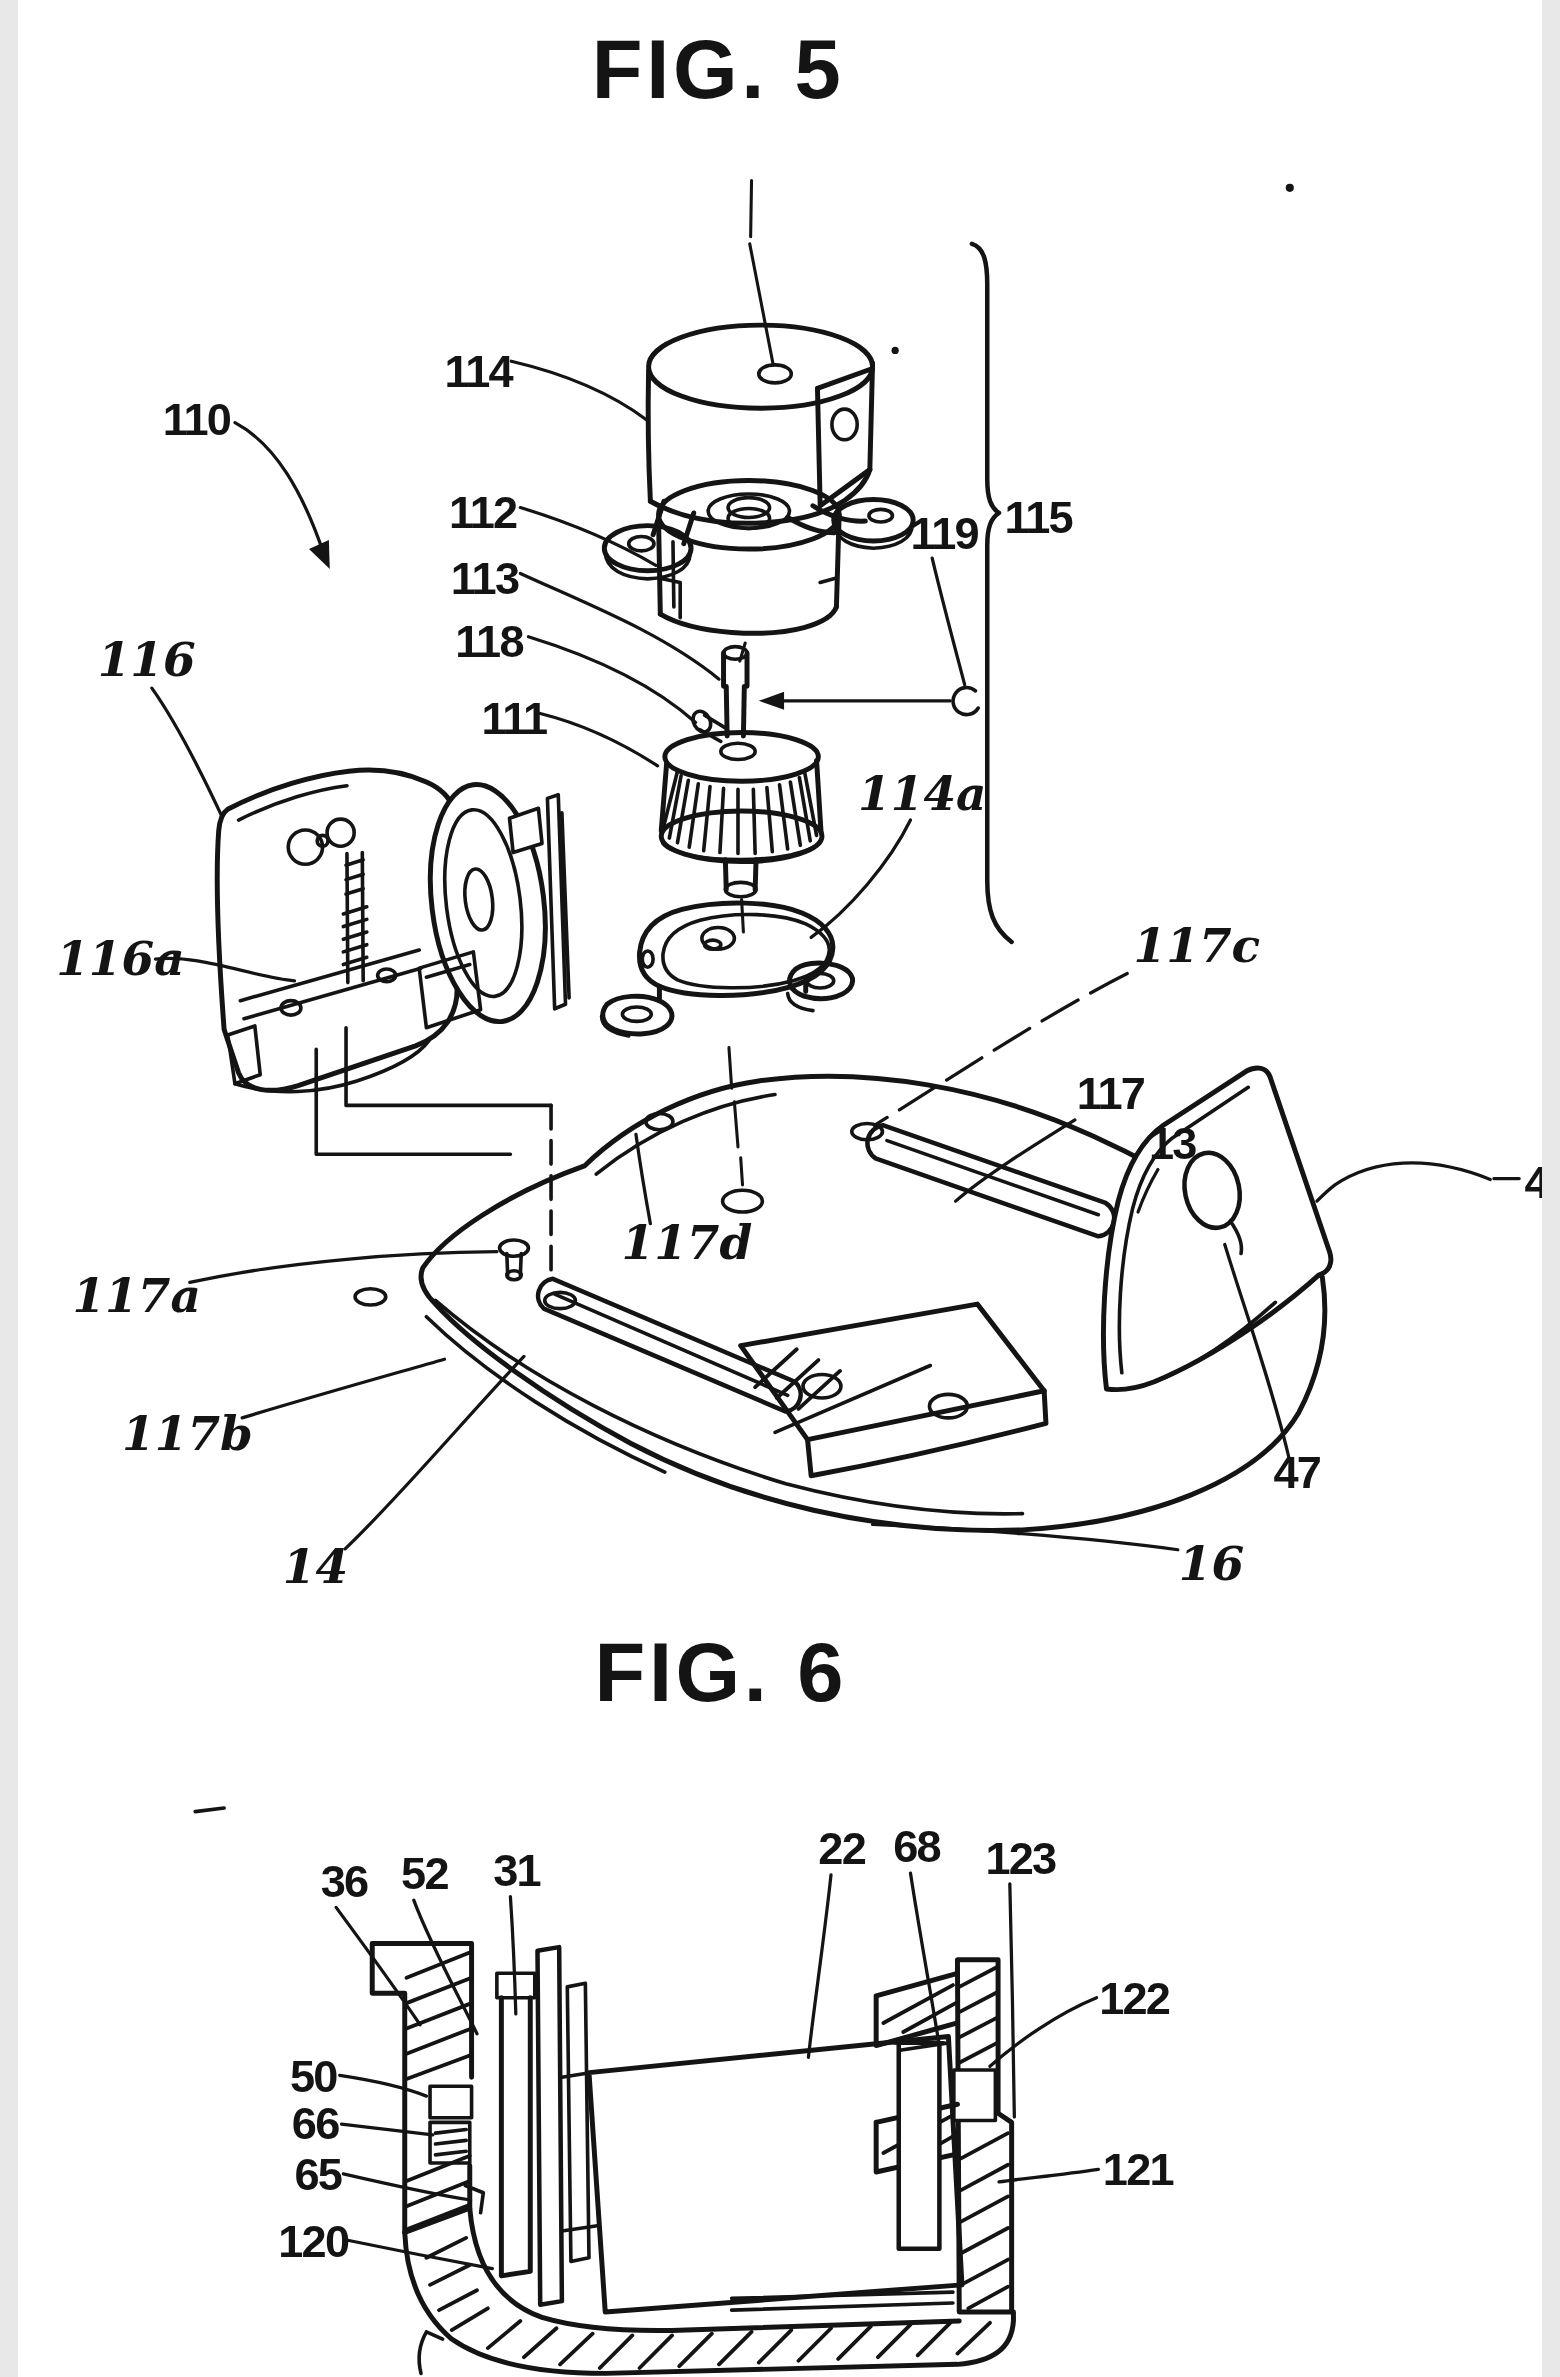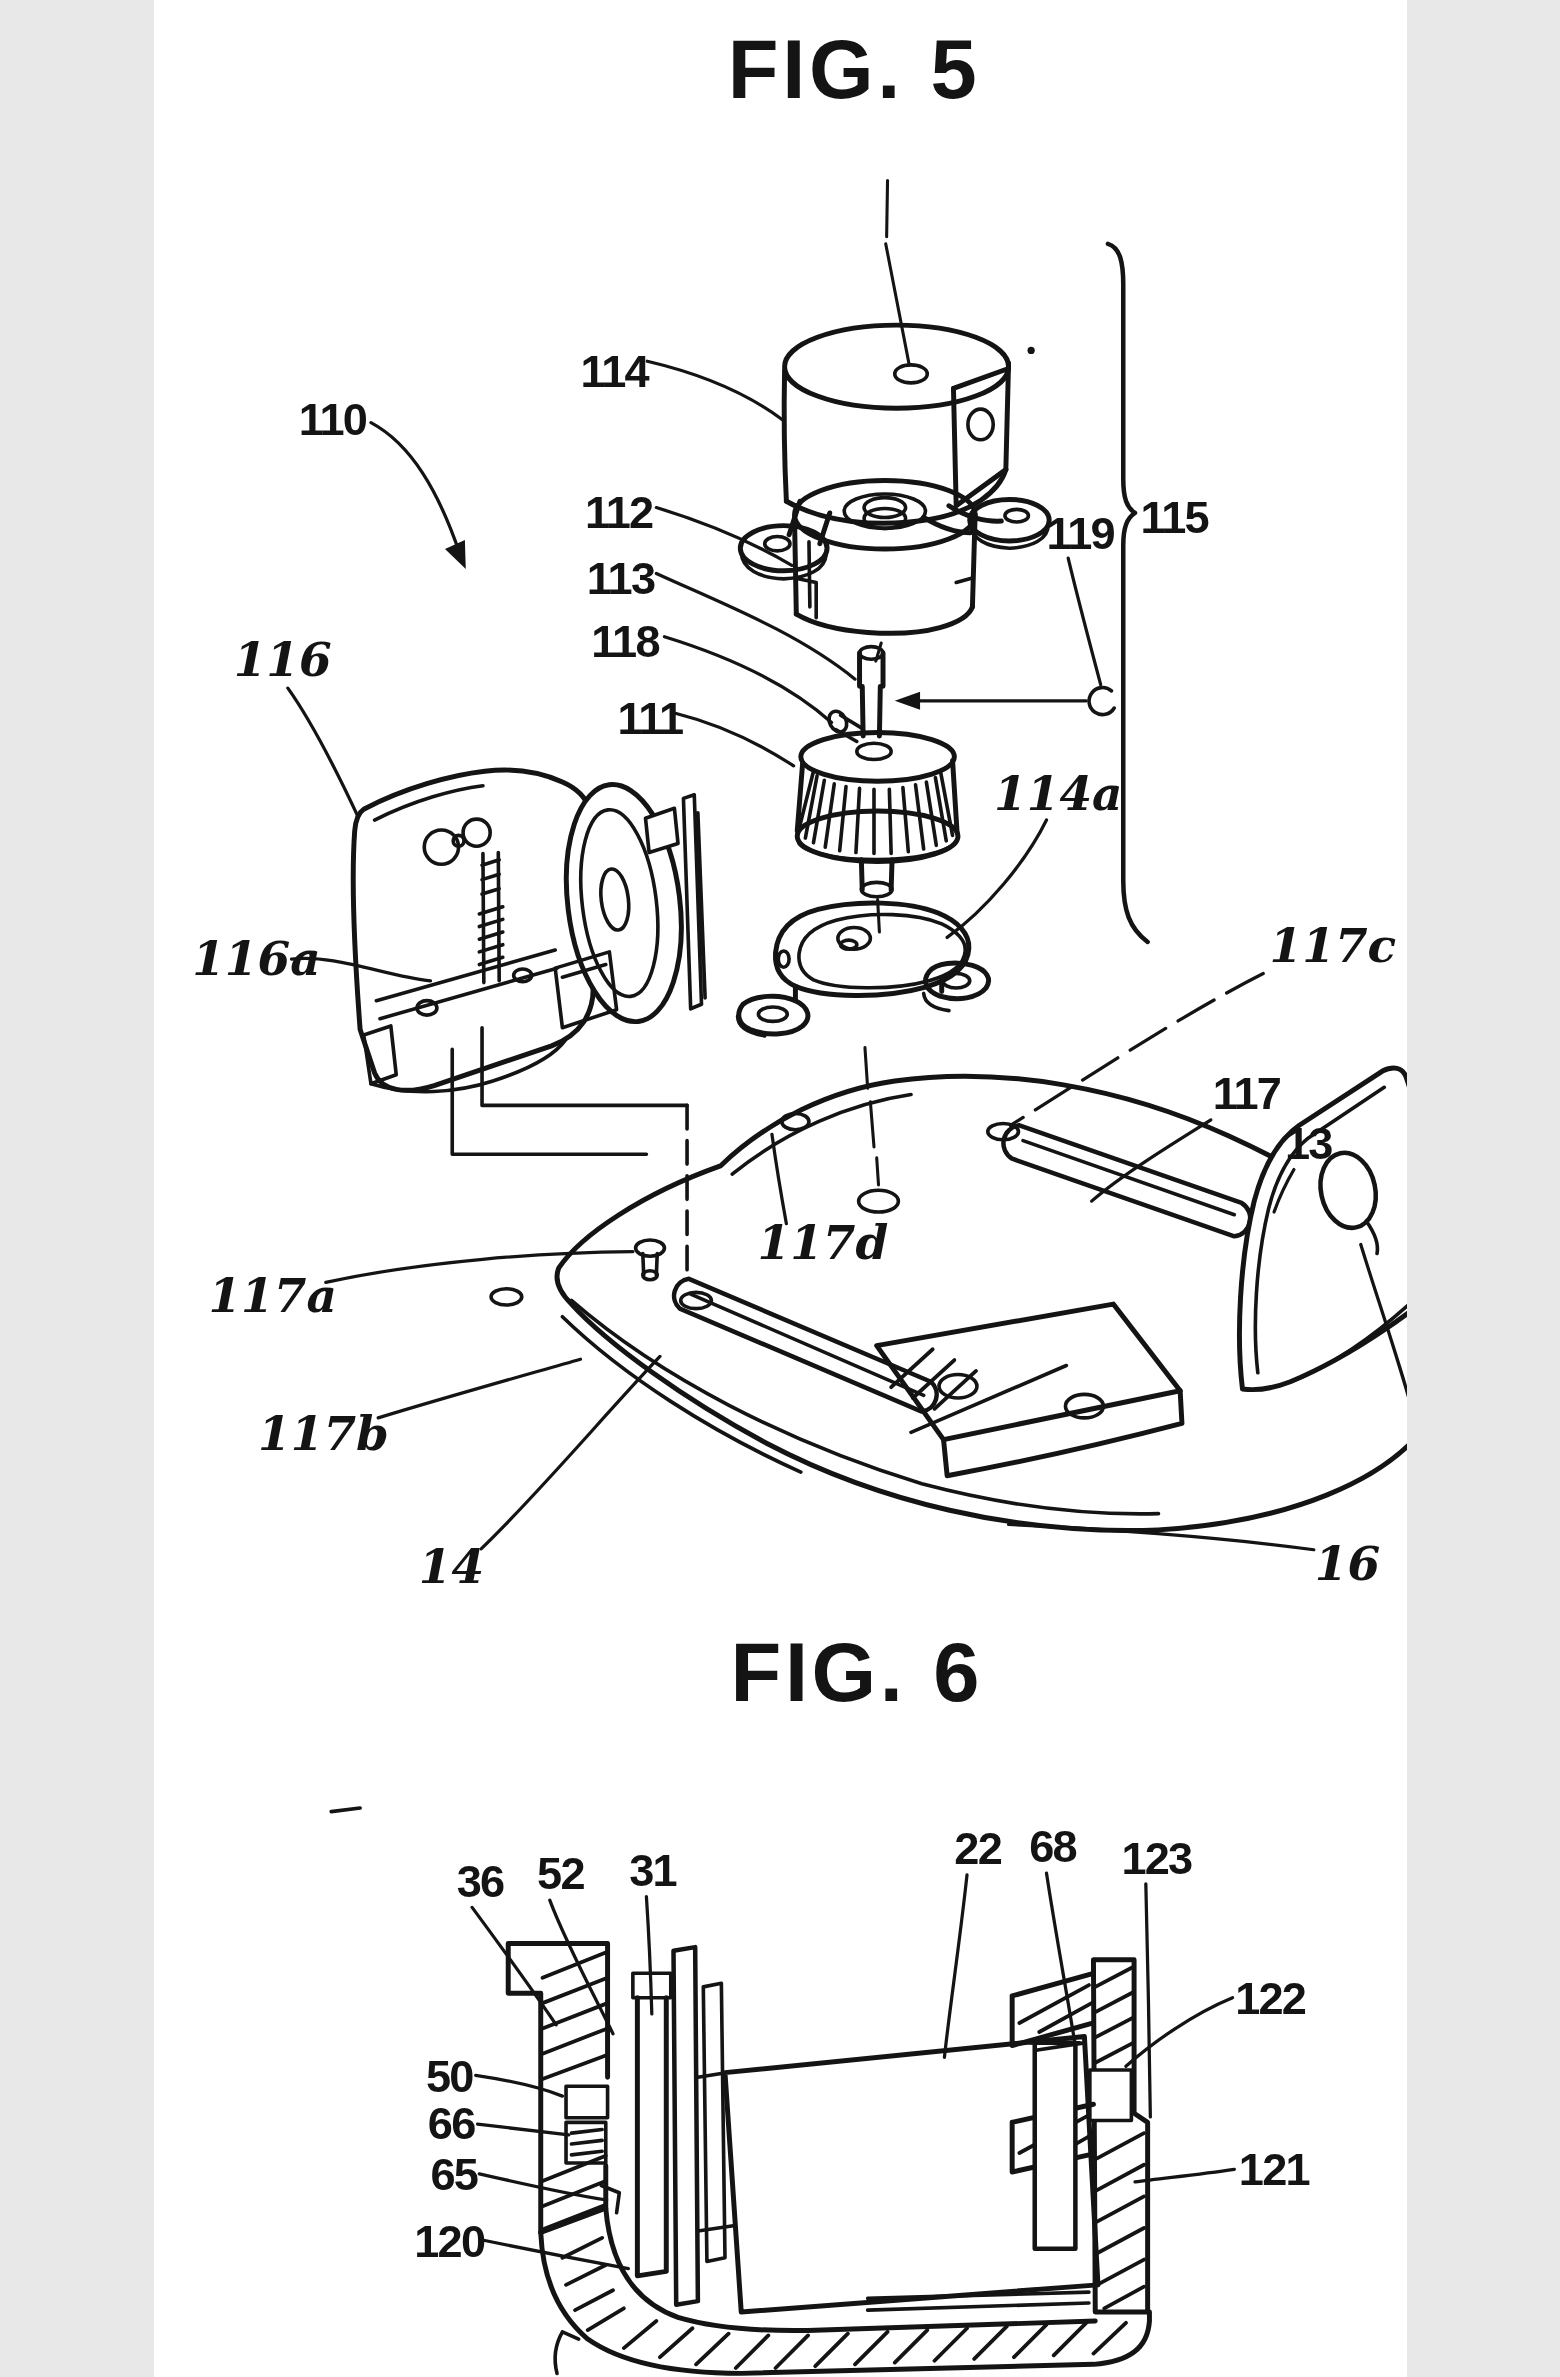--- a/index.html
+++ b/index.html
@@ -1,16 +1,16 @@
 <!DOCTYPE html>
 <html style="font-size:14.5px"><head>
 <meta charset="utf-8">
 <style>
   html,body{margin:0;padding:0;background:#e8e8e8;}
-  .page{width:1253px;height:2377px;background:#ffffff;position:relative;margin:0 auto;overflow:hidden;}
+  .page{width:1524px;height:2377px;background:#ffffff;position:relative;margin:0 auto;overflow:hidden;}
   svg{display:block;width:1561px;height:2377px;}
   .ttl{font-family:"Liberation Sans",sans-serif;font-weight:700;font-size:92px;letter-spacing:4px;fill:#141414;}
   .lbl{font-family:"Liberation Sans",sans-serif;font-weight:700;font-size:50px;letter-spacing:-2px;fill:#141414;}
   .lbi{font-family:"DejaVu Serif",serif;font-style:italic;font-weight:700;font-size:52px;letter-spacing:0px;fill:#141414;}
   .o{fill:none;stroke:#141414;stroke-width:5.5;stroke-linecap:round;stroke-linejoin:round;}
   .t{fill:none;stroke:#141414;stroke-width:4;stroke-linecap:round;stroke-linejoin:round;}
   .h{fill:none;stroke:#141414;stroke-width:4.2;stroke-linecap:round;}
   .ld{fill:none;stroke:#141414;stroke-width:3.6;stroke-linecap:round;}
   .w{fill:#ffffff;stroke:#141414;stroke-width:5.5;stroke-linejoin:round;}
   .wt{fill:#ffffff;stroke:#141414;stroke-width:4;stroke-linejoin:round;}

